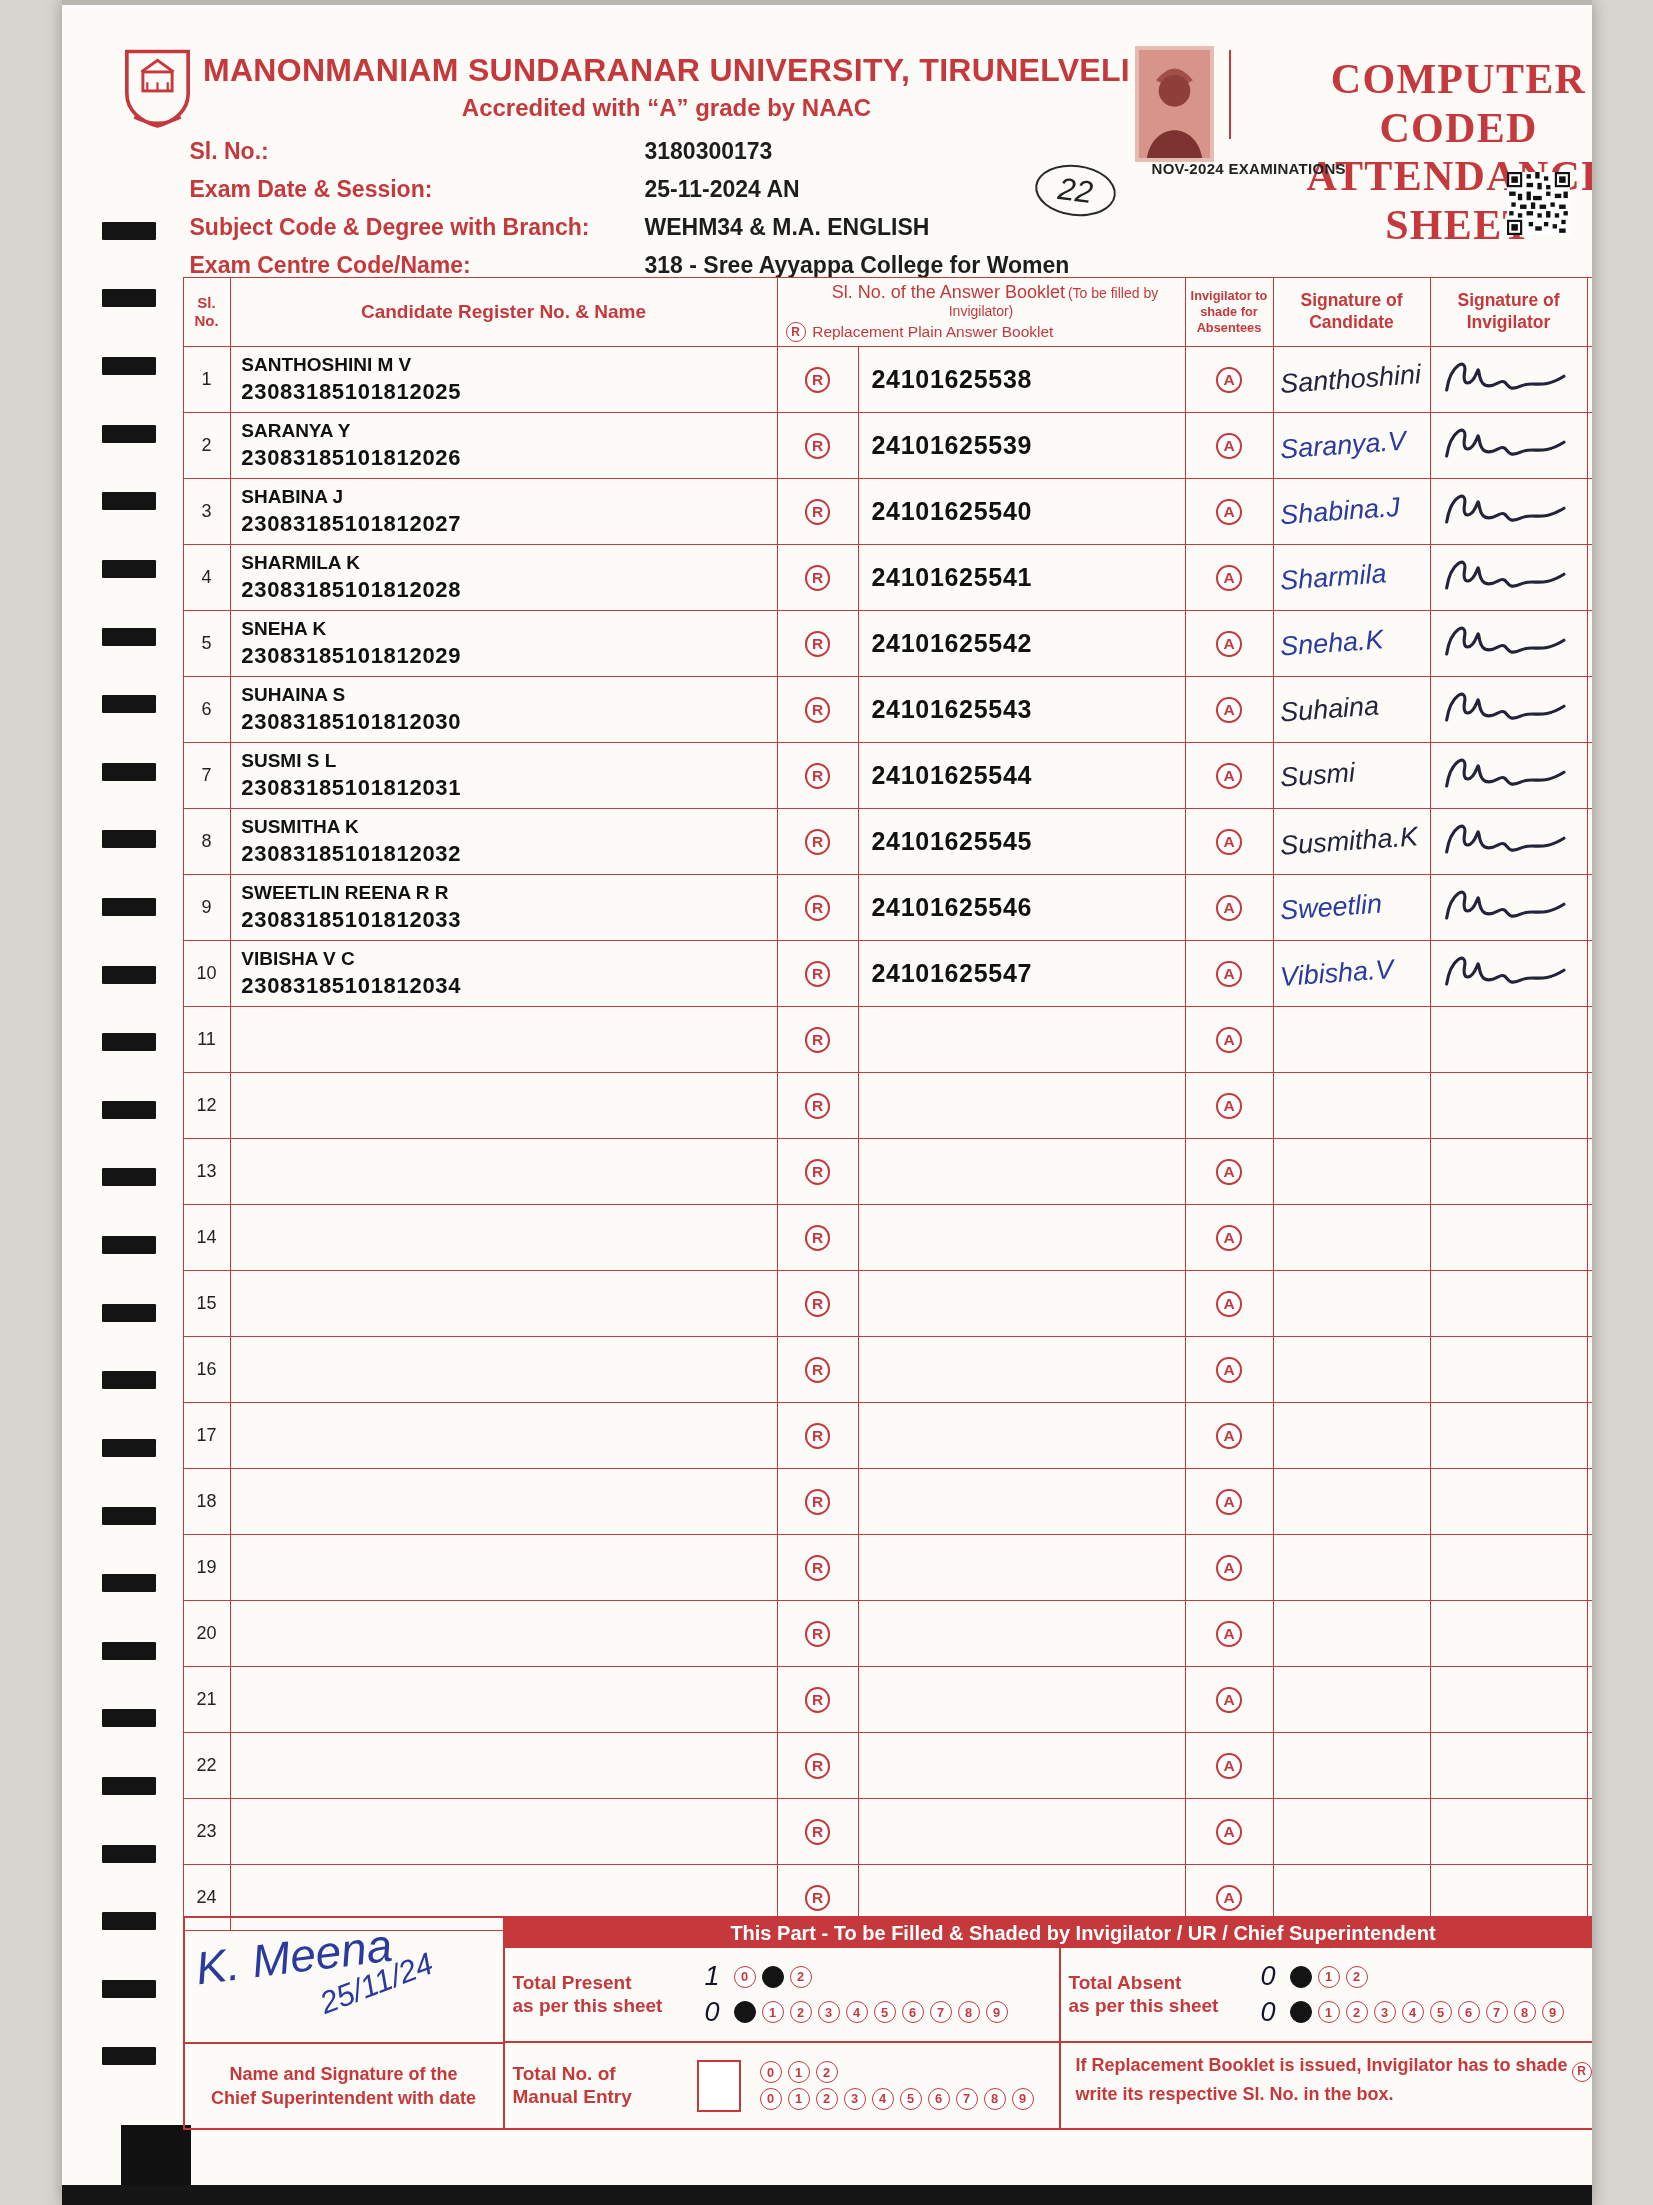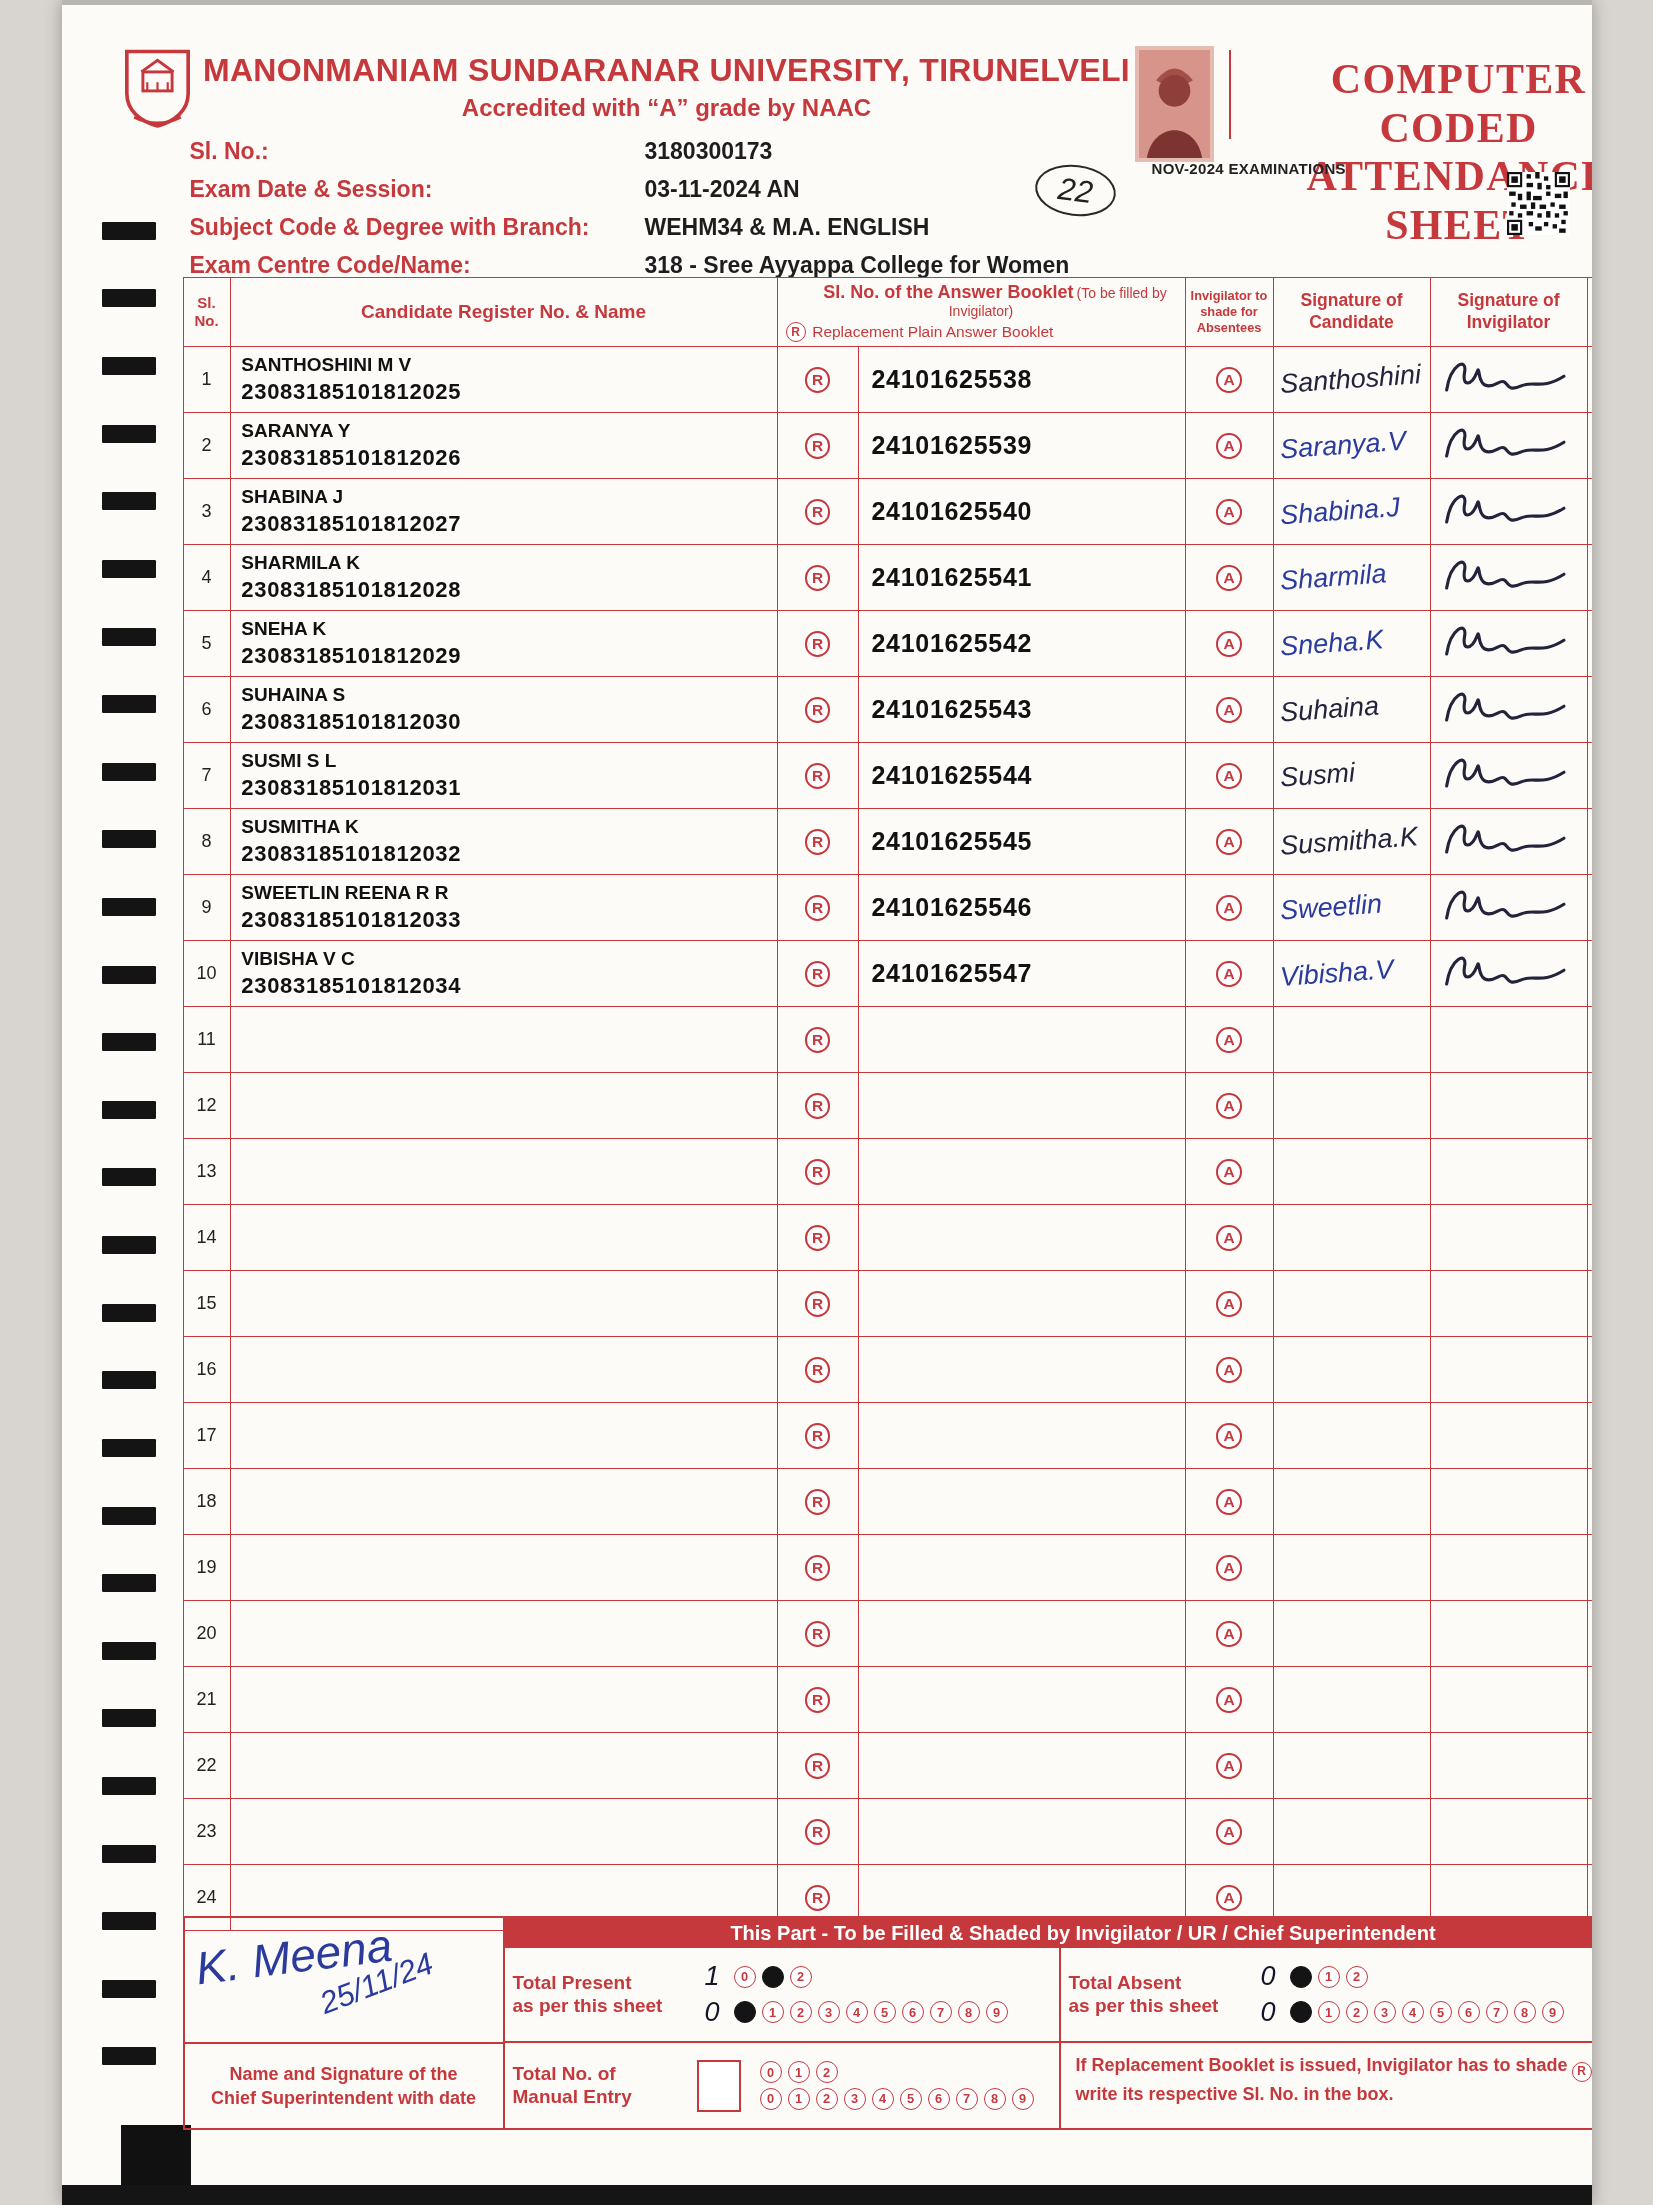--- a/index.html
+++ b/index.html
@@ -44,21 +44,21 @@
 
   
   .att-table { position:absolute; left:121px; top:277px; width:1479px; border-collapse:collapse; table-layout:fixed; }
   .att-table th, .att-table td { border:1.3px solid var(--red); vertical-align:middle; }
   .att-table thead tr { height:58px; }
   .att-table tbody tr { height:66px; }
   .att-table th { color:var(--red); text-align:center; }
   .th-sl { font-size:15px; font-weight:bold; line-height:1.2; }
   .th-cand { font-size:19px; font-weight:bold; }
   .th-book { text-align:left; padding:4px 8px; }
-  .bh-line1 .bh-bold { font-size:18px; font-weight:bold;margin-left:28px; }
+  .bh-line1 .bh-bold { font-size:18px; font-weight:normal;margin-left:28px; }
   .bh-line1 .bh-note { font-size:14px; font-weight:normal; }
   .bh-line2 { margin-top:3.4px; display:flex; align-items:center; }
   .bh-sub { font-size:15.5px; font-weight:normal; }
   .th-abs { font-size:12.8px; font-weight:bold; padding:0 4px; line-height:1.25; }
   .th-sig { font-size:17.5px; font-weight:bold; line-height:1.25; }
   .th-hall { font-size:17.5px; font-weight:bold; line-height:1.25; }
 
   .c-sl { text-align:center; font-size:18px; color:#222; }
   .c-cand { padding-left:10.8px; }
   .cand-name { font-size:19px; font-weight:bold; color:#111; }
@@ -176,21 +176,21 @@
   </div>
   <div class="exam-session">NOV-2024 EXAMINATIONS</div>
 
   <div class="meta">
     <div class="meta-row">
       <span class="meta-label">Sl. No.:</span>
       <span class="meta-value">3180300173</span>
     </div>
     <div class="meta-row">
       <span class="meta-label">Exam Date &amp; Session:</span>
-      <span class="meta-value">03-11-2024 AN</span>
+      <span class="meta-value">25-11-2024 AN</span>
     </div>
     <div class="meta-row">
       <span class="meta-label">Subject Code &amp; Degree with Branch:</span>
       <span class="meta-value">WEHM34 &amp; M.A. ENGLISH</span>
     </div>
     <div class="meta-row">
       <span class="meta-label">Exam Centre Code/Name:</span>
       <span class="meta-value">318 - Sree Ayyappa College for Women</span>
     </div>
   </div>

